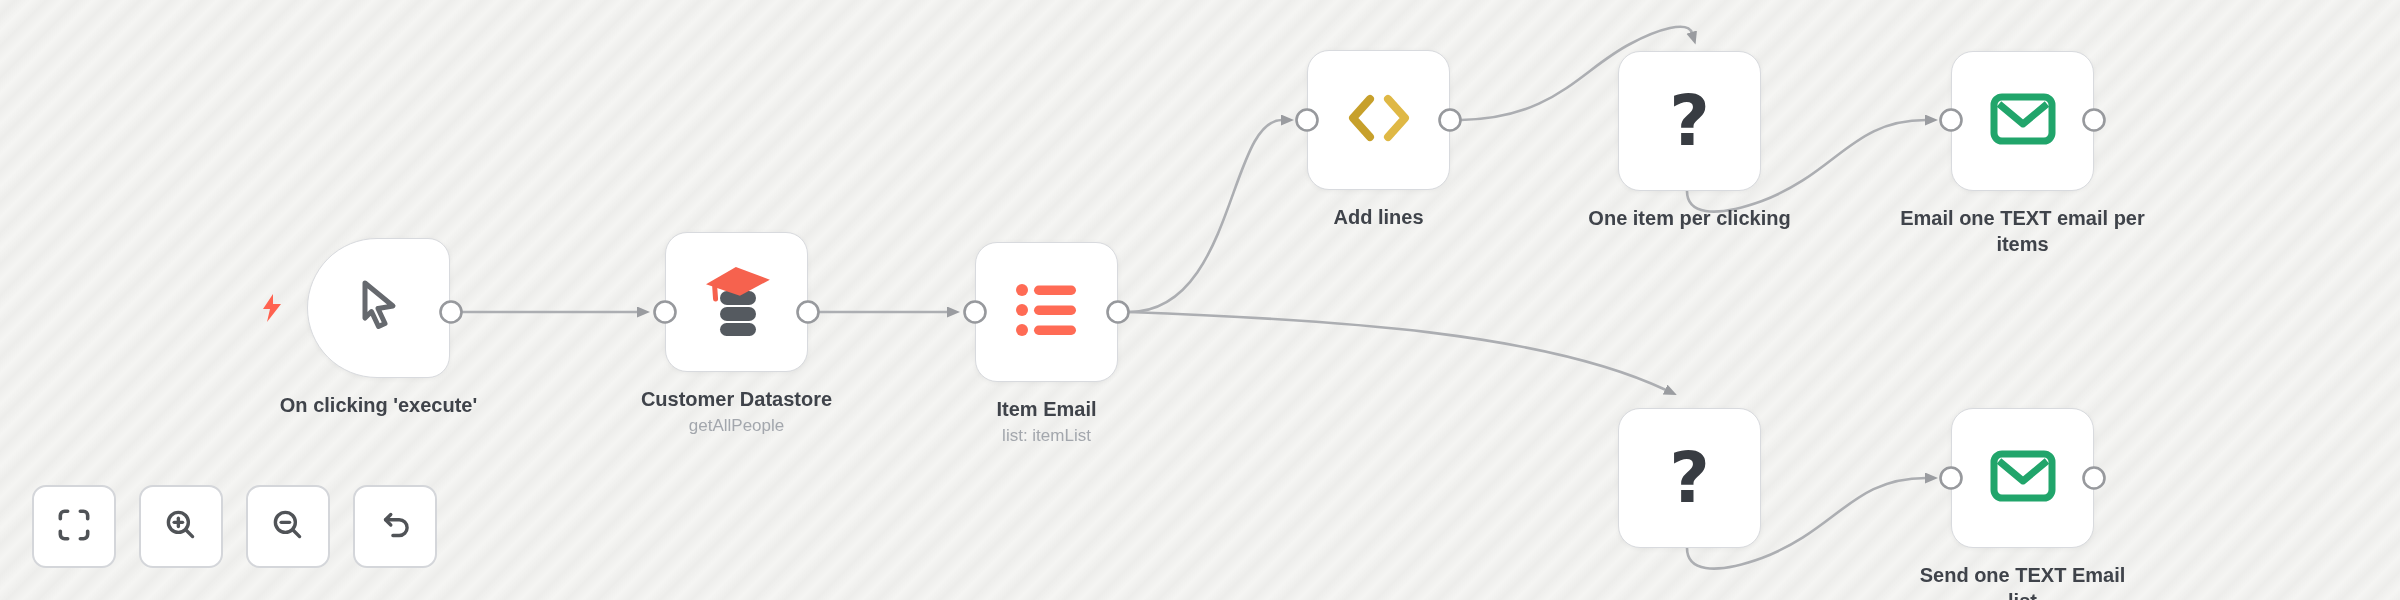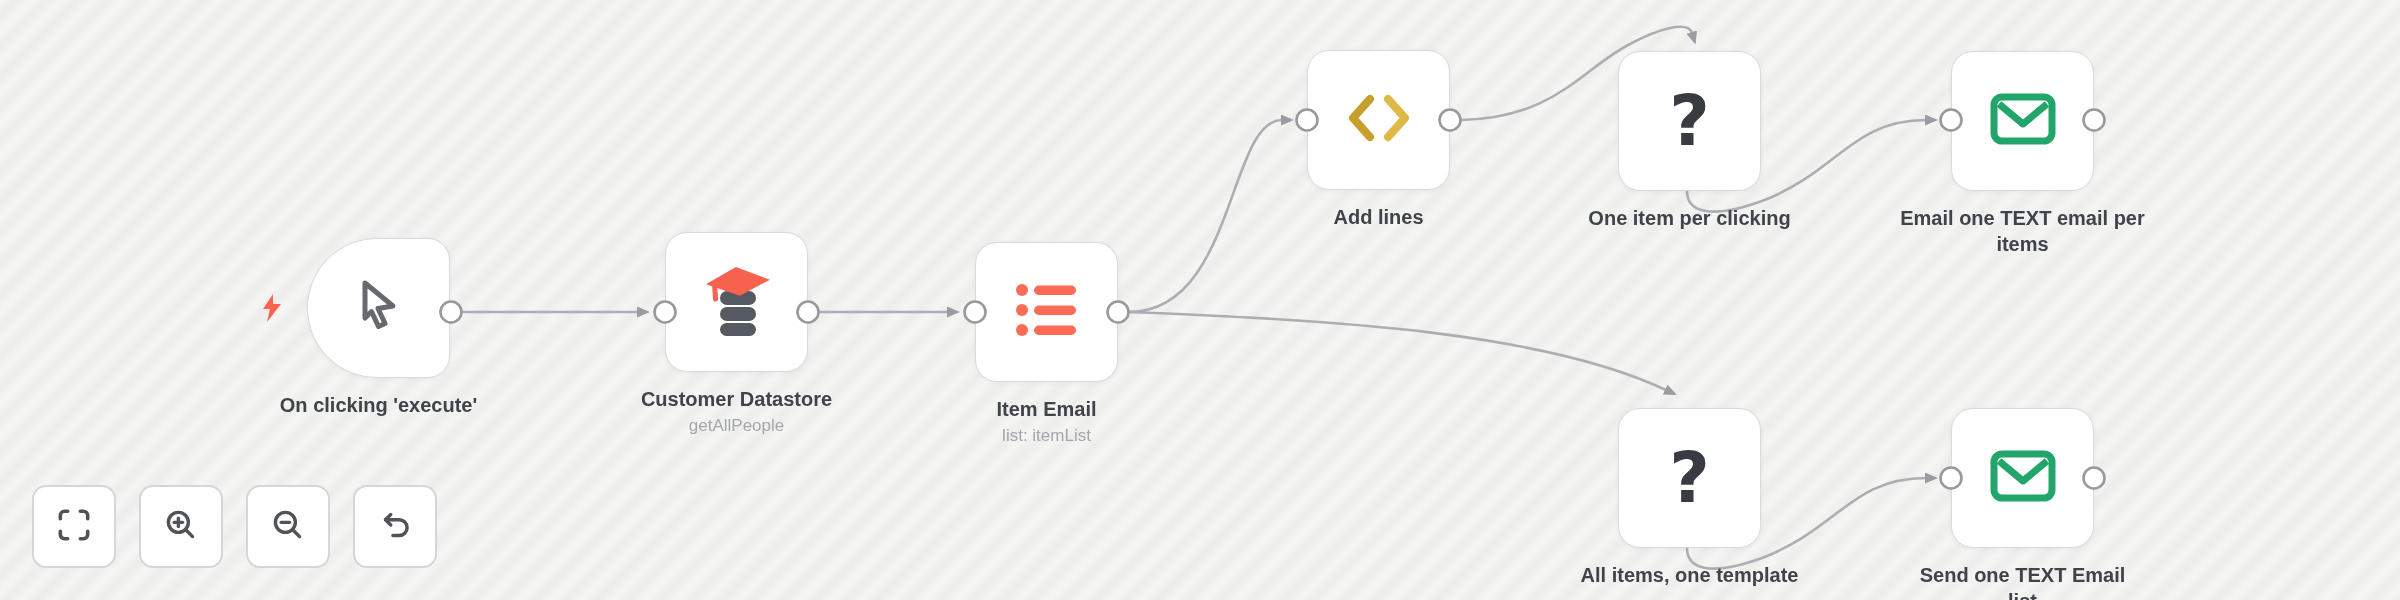--- a/index.html
+++ b/index.html
@@ -149,21 +149,20 @@
     </span>
   </div>
   <div class="nlabel">Email one TEXT email per</div>
   <div class="nlabel nlabel2">items</div>
 </div>
 
 <div class="node" style="left:1618px;top:408px;">
   <div class="nodebox">
     <span class="qmark">?</span>
   </div>
-  <div class="nlabel">All items, one template</div>
 </div>
 
 <div class="node" style="left:1951px;top:408px;">
   <div class="nodebox">
     <span>
       <svg width="66" height="52" viewBox="0 0 66 52" fill="none" stroke="#21a56b" stroke-width="7" stroke-linejoin="round">
         <rect x="4" y="4" width="58" height="44" rx="8"></rect>
         <polyline points="9,11 33,31 57,11"></polyline>
       </svg>
     </span>

